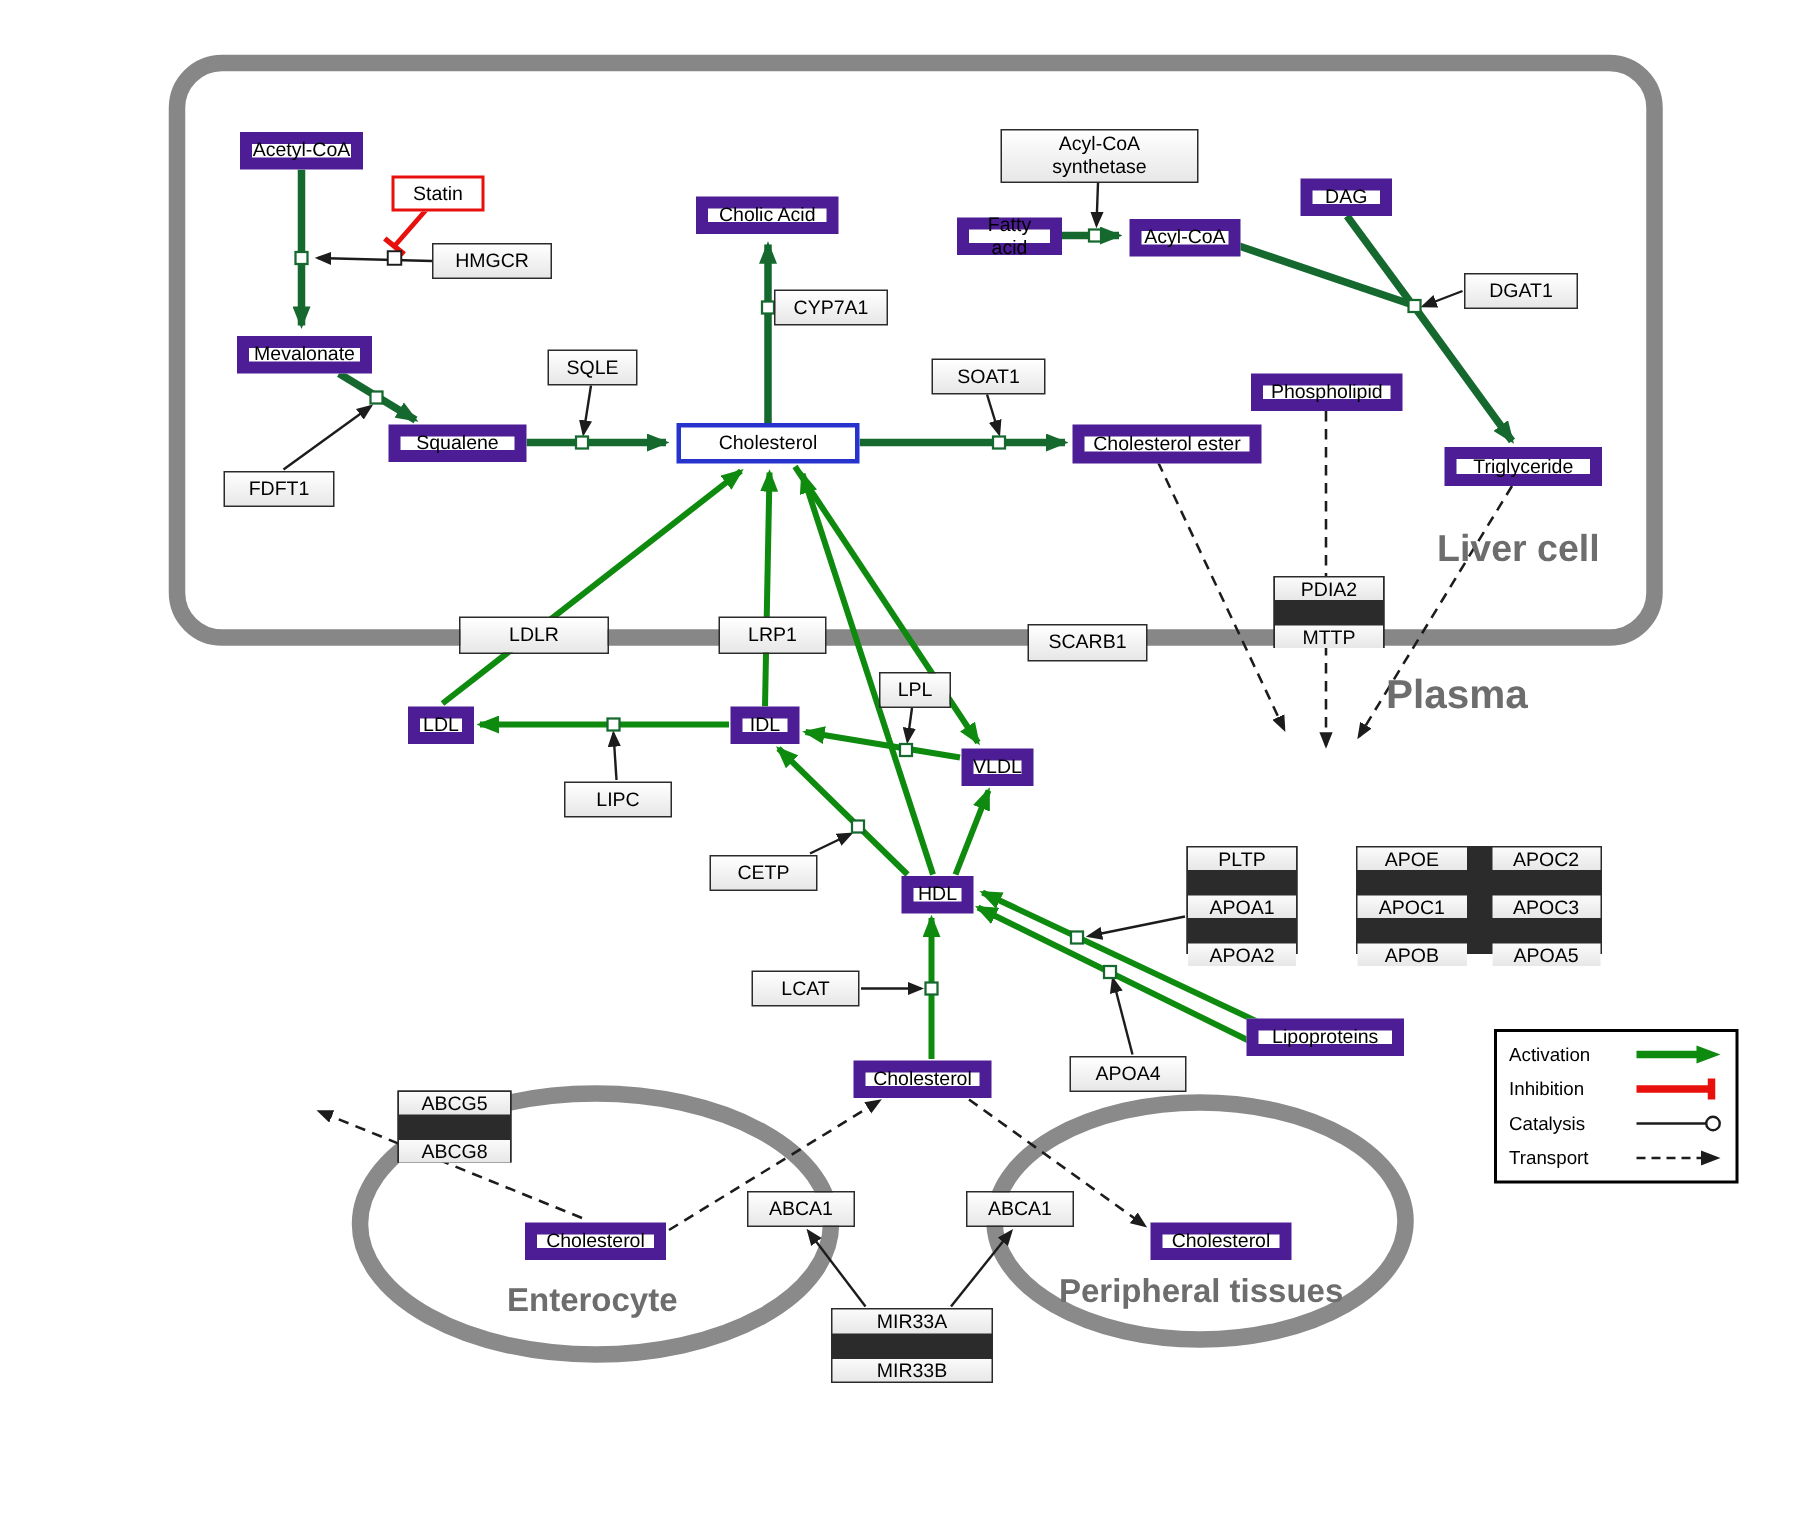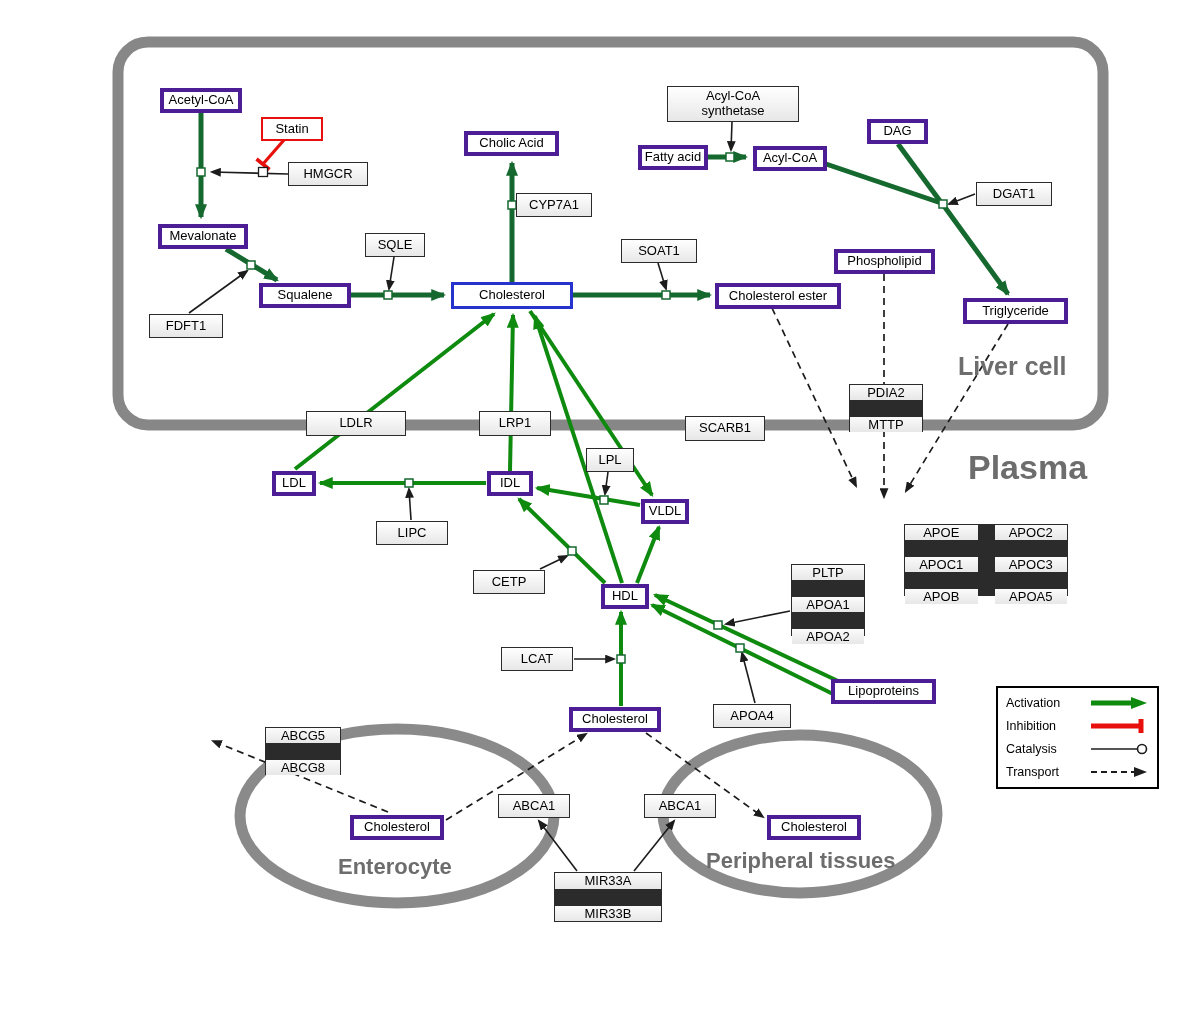--- a/index.html
+++ b/index.html
@@ -2,30 +2,30 @@
 <html><head>
 <meta charset="utf-8">
 <style>
   html,body { margin:0; padding:0; background:#ffffff; font-family:"Liberation Sans", sans-serif; }
   .canvas { position:relative; width:1200px; height:1013px; background:#ffffff; overflow:hidden; }
   svg.edges { position:absolute; left:0; top:0; }
 
   .node { position:absolute; display:flex; align-items:center; justify-content:center;
           box-sizing:border-box; background:#ffffff; color:#000; font-size:13px; text-align:center;
           line-height:1.15; }
-  .met   { border:4px solid #4c1d95; }
+  .met   { border:8px solid #4c1d95; }
   .met2  { border:3px solid #2633cc; }
   .gene  { border:1px solid #2b2b2b; background:linear-gradient(#ffffff,#e7e7e7); }
   .inhib { border:2px solid #e8100c; }
 
   .stack { position:absolute; box-sizing:border-box; display:grid; gap:17px; background:#2b2b2b;
            border:1px solid #2b2b2b; }
   .stack .cell { background:linear-gradient(#fbfbfb,#e7e7e7); display:flex; align-items:center;
            justify-content:center; font-size:13px; color:#000; }
-  .tbl { grid-template-columns:1fr 1fr; }
+  .tbl { grid-template-columns:1fr 1fr;margin-top:40px; }
 
   .comp-label { position:absolute; font-weight:bold; color:#6d6d6d; white-space:nowrap; }
 
   .legend { position:absolute; left:996px; top:686px; width:163px; height:103px; box-sizing:border-box;
             border:2px solid #000; background:#fff; display:flex; flex-direction:column;
             justify-content:space-around; padding:4px 8px; }
   .legend-row { display:flex; align-items:center; justify-content:space-between; gap:6px; }
   .legend-row span { font-size:12.5px; color:#000; }
 </style>
 </head>
@@ -122,21 +122,21 @@
       <rect x="405" y="479" width="8" height="8"></rect>
       <rect x="568" y="547" width="8" height="8"></rect>
       <rect x="617" y="655" width="8" height="8"></rect>
       <rect x="714" y="621" width="8" height="8"></rect>
       <rect x="736" y="644" width="8" height="8"></rect>
     </g>
     <rect x="258.5" y="167.5" width="9" height="9" fill="#ffffff" stroke="#1c1c1c" stroke-width="1.3"></rect>
   </svg>
 
   <div class="comp-label" style="left:958px;top:352px;font-size:25px">Liver cell</div>
-  <div class="comp-label" style="left:968px;top:448px;font-size:34px">Plasma</div>
+  <div class="comp-label" style="left:924px;top:448px;font-size:27px">Plasma</div>
   <div class="comp-label" style="left:338px;top:854px;font-size:22px">Enterocyte</div>
   <div class="comp-label" style="left:706px;top:848px;font-size:22px">Peripheral tissues</div>
 
   <div class="node met" style="left:160px;top:88px;width:82px;height:25px">Acetyl-CoA</div>
   <div class="node inhib" style="left:261px;top:117px;width:62px;height:24px">Statin</div>
   <div class="node met" style="left:158px;top:224px;width:90px;height:25px">Mevalonate</div>
   <div class="node met" style="left:259px;top:283px;width:92px;height:25px">Squalene</div>
   <div class="node met" style="left:464px;top:131px;width:95px;height:25px">Cholic Acid</div>
   <div class="node met2" style="left:451px;top:282px;width:122px;height:27px">Cholesterol</div>
   <div class="node met" style="left:715px;top:283px;width:126px;height:26px">Cholesterol ester</div>

